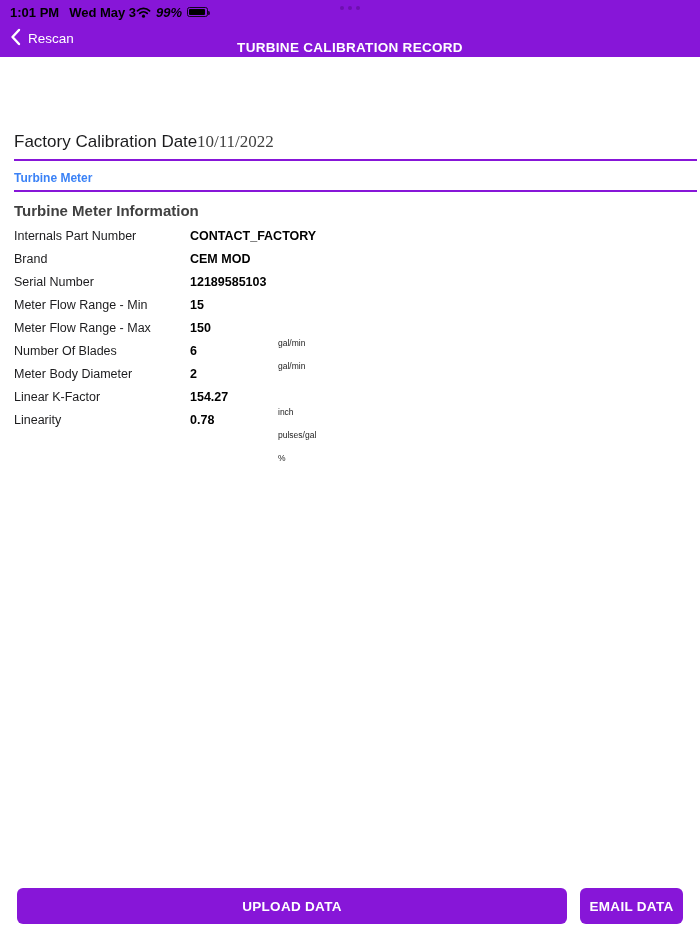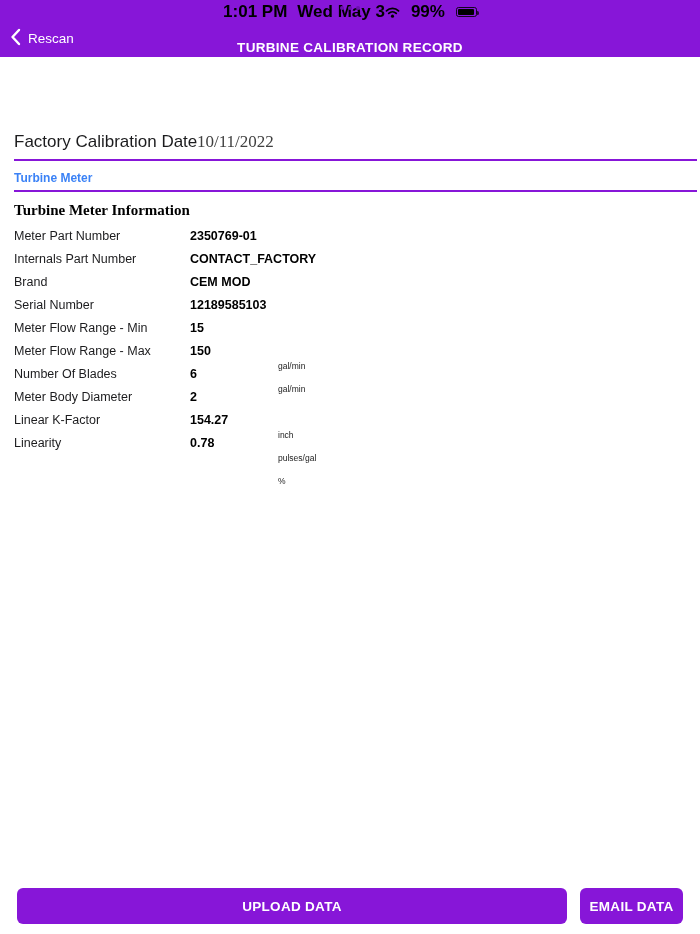--- a/index.html
+++ b/index.html
@@ -13,26 +13,26 @@
   }
   .screen { position: absolute; inset: 0; }
 
   
   .topbar {
     position: absolute; top: 0; left: 0; right: 0; height: 57px;
     background: #8716d8;
   }
   .statusbar {
     position: absolute; top: 0; left: 0; right: 0; height: 20px;
-    display: flex; align-items: center; justify-content: center;
+    display: flex; align-items: center; justify-content: flex-start;
     padding: 12px 10px; color: #000;
-    font-size: 17px; font-weight: 700;
+    font-size: 13px; font-weight: 700;
   }
   .status-left { display: flex; gap: 10px; align-items: center; }
-  .status-right { display: flex; gap: 11px; align-items: center; }
+  .status-right { display: flex; gap: 5px; align-items: center; font-style: italic; }
   .grabber-dots { position: absolute; left: 50%; top: 6px; transform: translateX(-50%); display: flex; gap: 4px; }
   .grabber-dots i { width: 4px; height: 4px; border-radius: 50%; background: #6d10b0; display: block; }
   .wifi-icon svg { display: block; }
   .battery {
     position: relative; width: 21px; height: 10px;
     border: 1px solid rgba(0,0,0,0.85); border-radius: 2.5px;
   }
   .battery .fill { position: absolute; top: 1px; left: 1px; bottom: 1px; width: 16px; background: #000; border-radius: 1px; }
   .battery .nub { position: absolute; right: -3px; top: 2.5px; width: 2px; height: 4px; background: rgba(0,0,0,0.7); border-radius: 0 1.5px 1.5px 0; }
 
@@ -54,21 +54,21 @@
   .content { position: absolute; top: 57px; left: 0; right: 0; bottom: 0; background: #fff; }
 
   .fcd-row { position: absolute; top: 75px; left: 14px; right: 14px; font-size: 17px; color: #1c1c1e; }
   .fcd-row .fcd-value { position: absolute; left: 183px; top: 0; font-weight: 500; color: #404040; font-family: Liberation Serif, serif; }
 
   .divider { position: absolute; left: 14px; right: 3px; height: 2px; background: #8716d8; }
   .divider.d1 { top: 102px; }
   .divider.d2 { top: 133px; }
 
   .section-title { position: absolute; top: 114px; left: 14px; font-size: 12px; font-weight: 700; color: #3b82f6; }
-  .section-subtitle { position: absolute; top: 145px; left: 14px; font-size: 15px; font-weight: 700; color: #000000; font-family: Liberation Serif, serif; }
+  .section-subtitle { position: absolute; top: 145px; left: 14px; font-size: 15px; font-weight: 700; color: #404040; }
 
   .info-table { position: absolute; top: 167px; left: 0; right: 0; }
   .info-row { position: relative; height: 23px; }
   .info-row .lbl { position: absolute; left: 14px; top: 50%; transform: translateY(-50%); font-size: 12.5px; color: #1c1c1e; }
   .info-row .val { position: absolute; left: 190px; top: 50%; transform: translateY(-50%); font-size: 12.5px; font-weight: 700; color: #000; }
   .info-row .unit { position: absolute; left: 278px; top: 50%; transform: translateY(-50%); font-size: 8.5px; color: #222; margin-top: 38px; }
 
   
   .btn {
     position: absolute; top: 831px; height: 36px;
@@ -131,24 +131,20 @@
       <span class="fcd-value">10/11/2022</span>
     </div>
 
     <div class="divider d1"></div>
     <div class="section-title">Turbine Meter</div>
     <div class="divider d2"></div>
     <div class="section-subtitle">Turbine Meter Information</div>
 
     <div class="info-table">
         <div class="info-row">
-          <span class="lbl">Meter Part Number</span>
-          <span class="val">2350769-01</span>
-        </div>
-        <div class="info-row">
           <span class="lbl">Internals Part Number</span>
           <span class="val">CONTACT_FACTORY</span>
         </div>
         <div class="info-row">
           <span class="lbl">Brand</span>
           <span class="val">CEM MOD</span>
         </div>
         <div class="info-row">
           <span class="lbl">Serial Number</span>
           <span class="val">12189585103</span>

